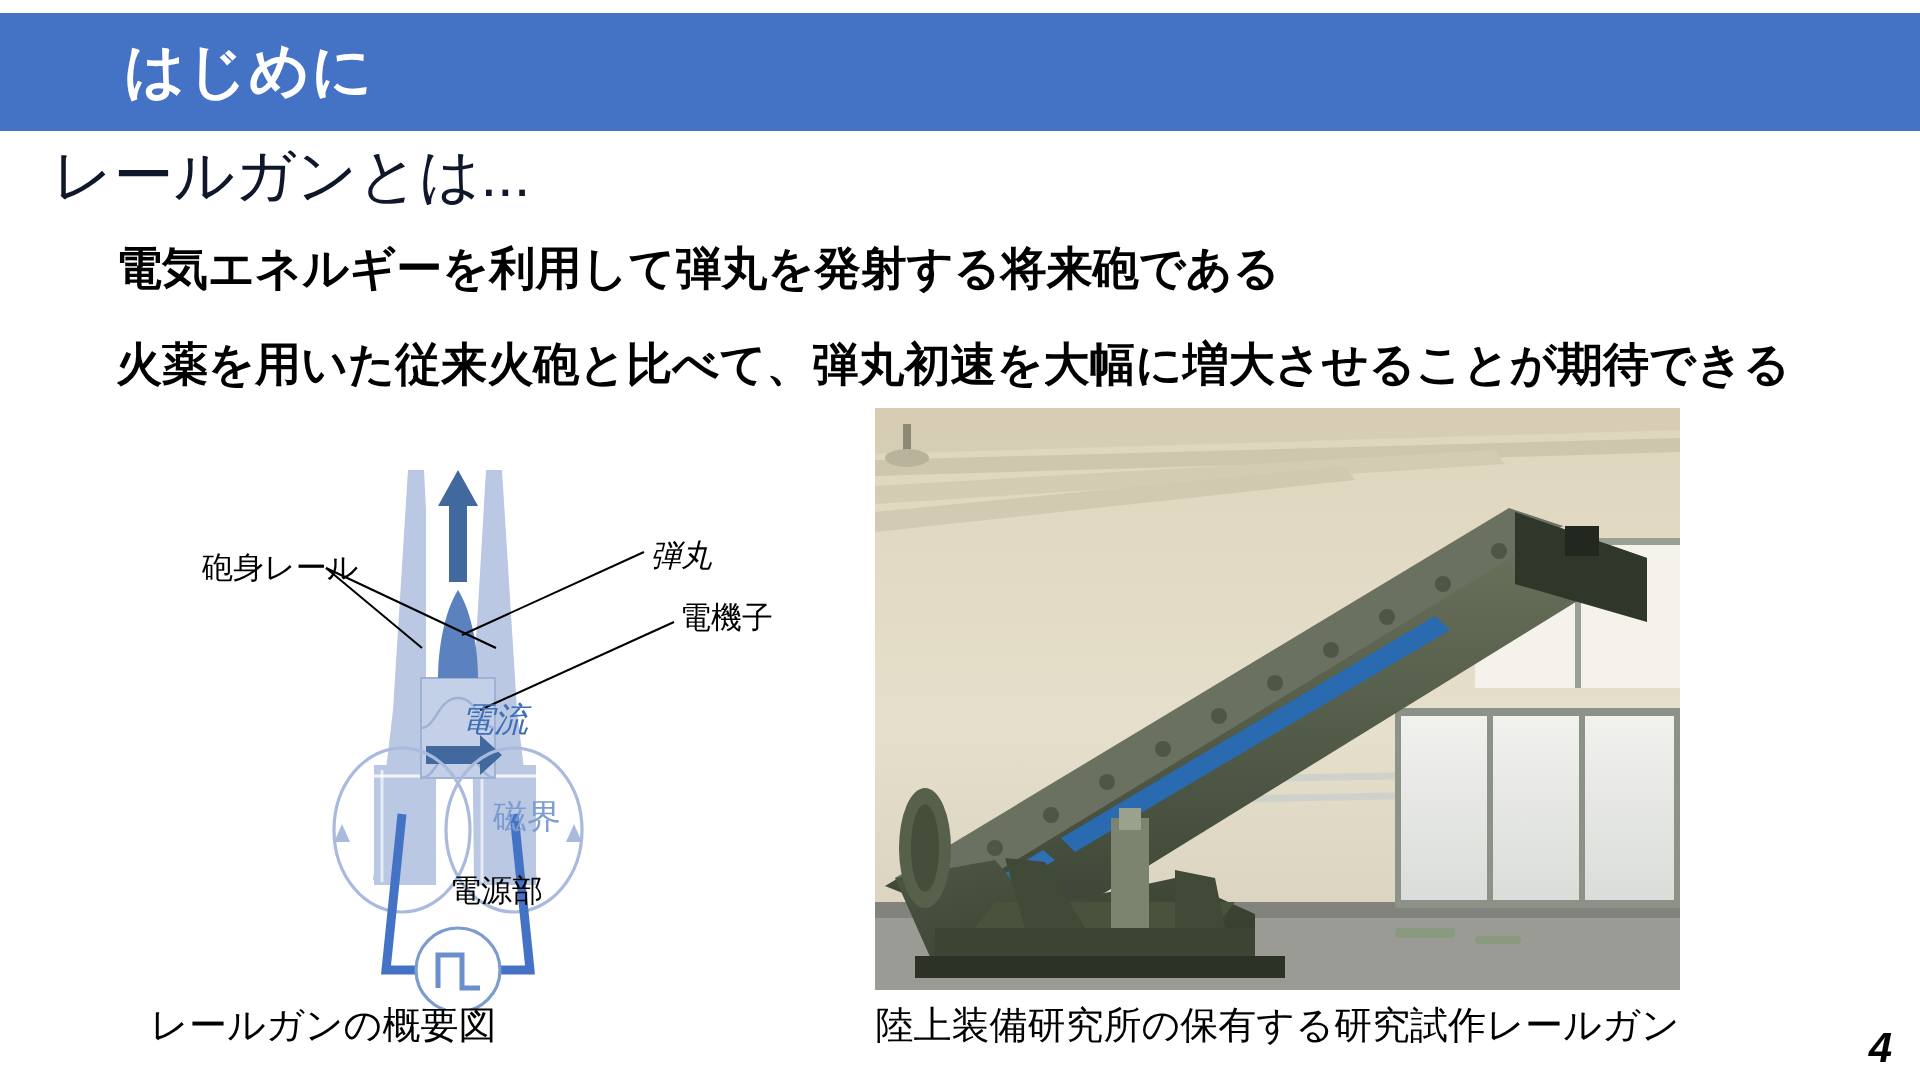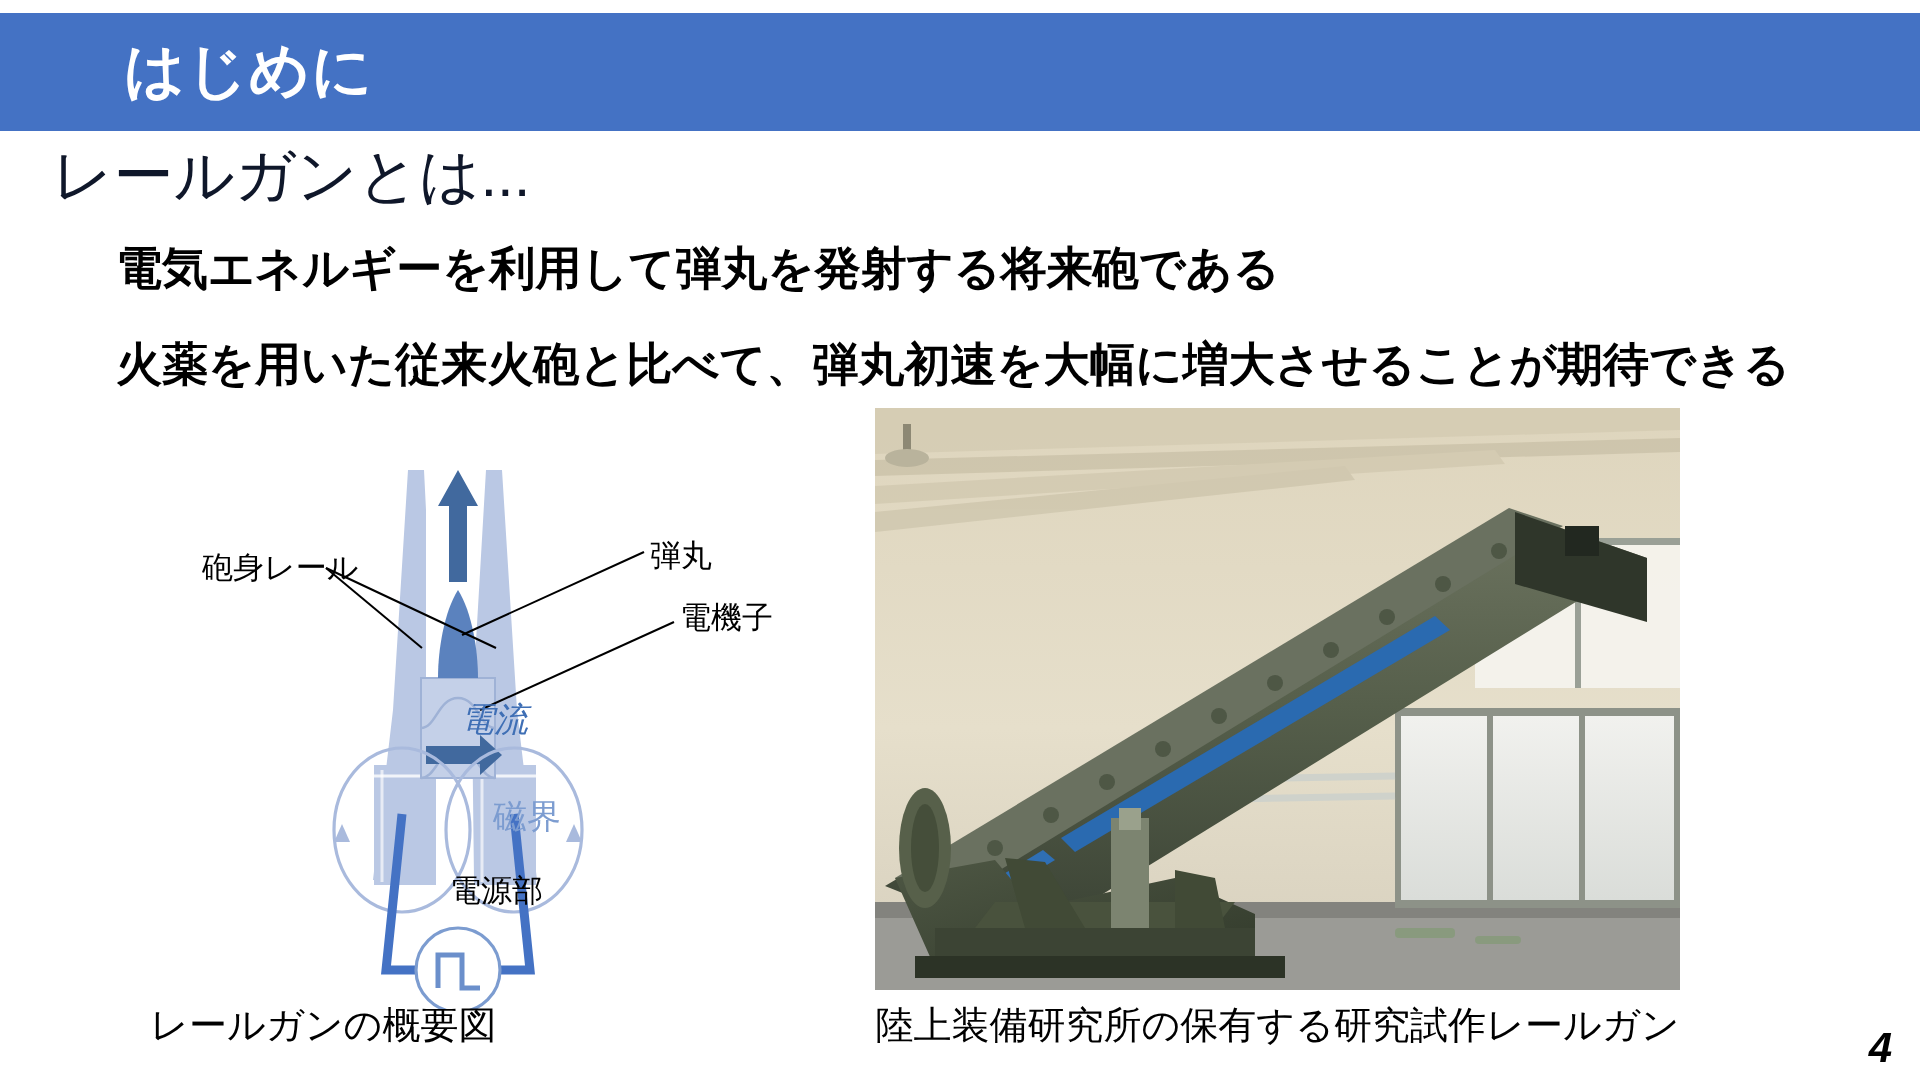--- a/index.html
+++ b/index.html
@@ -90,21 +90,21 @@
     position: absolute;
     font-size: 34px;
     line-height: 38px;
     white-space: nowrap;
     color: #7C9CD0;
     padding-left: 43px;
   }
 
   #lbl-accel  { left: 244px; top: 20px; }
   #lbl-rail   { left: 28px;  top: 140px; margin-left: 24px; }
-  #lbl-bullet { left: 500px; top: 128px; }
+  #lbl-bullet { left: 500px; top: 128px; font-style: italic; }
   #lbl-armature { left: 530px; top: 190px; }
   #lbl-current{ left: 310px; top: 290px; }
   #lbl-field  { left: 300px; top: 387px; }
   #lbl-power  { left: 300px; top: 463px; }
 
   #caption-diagram {
     position: absolute;
     left: 150px;
     top: 1000px;
     width: 620px;

